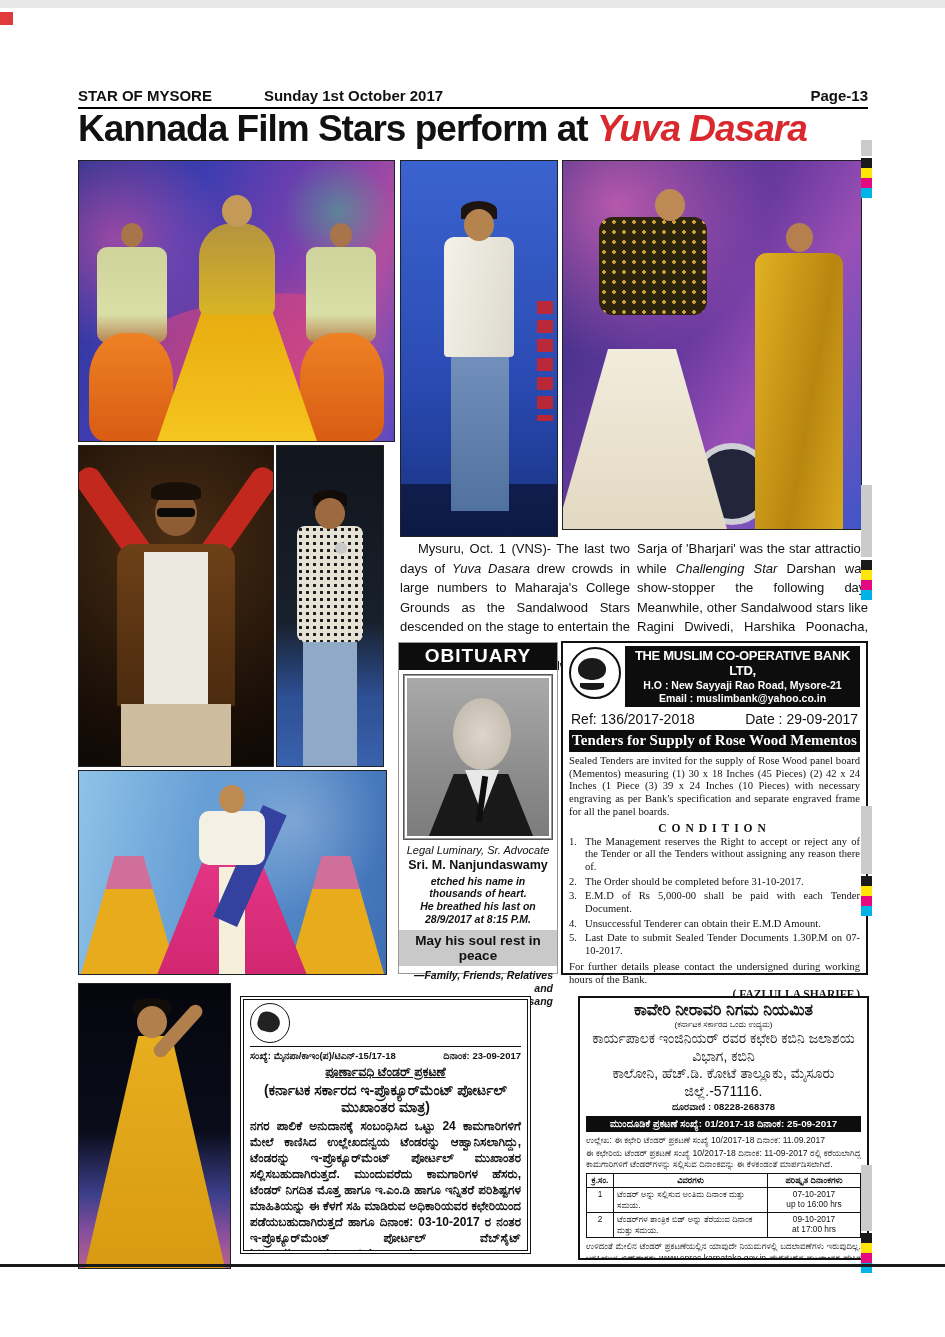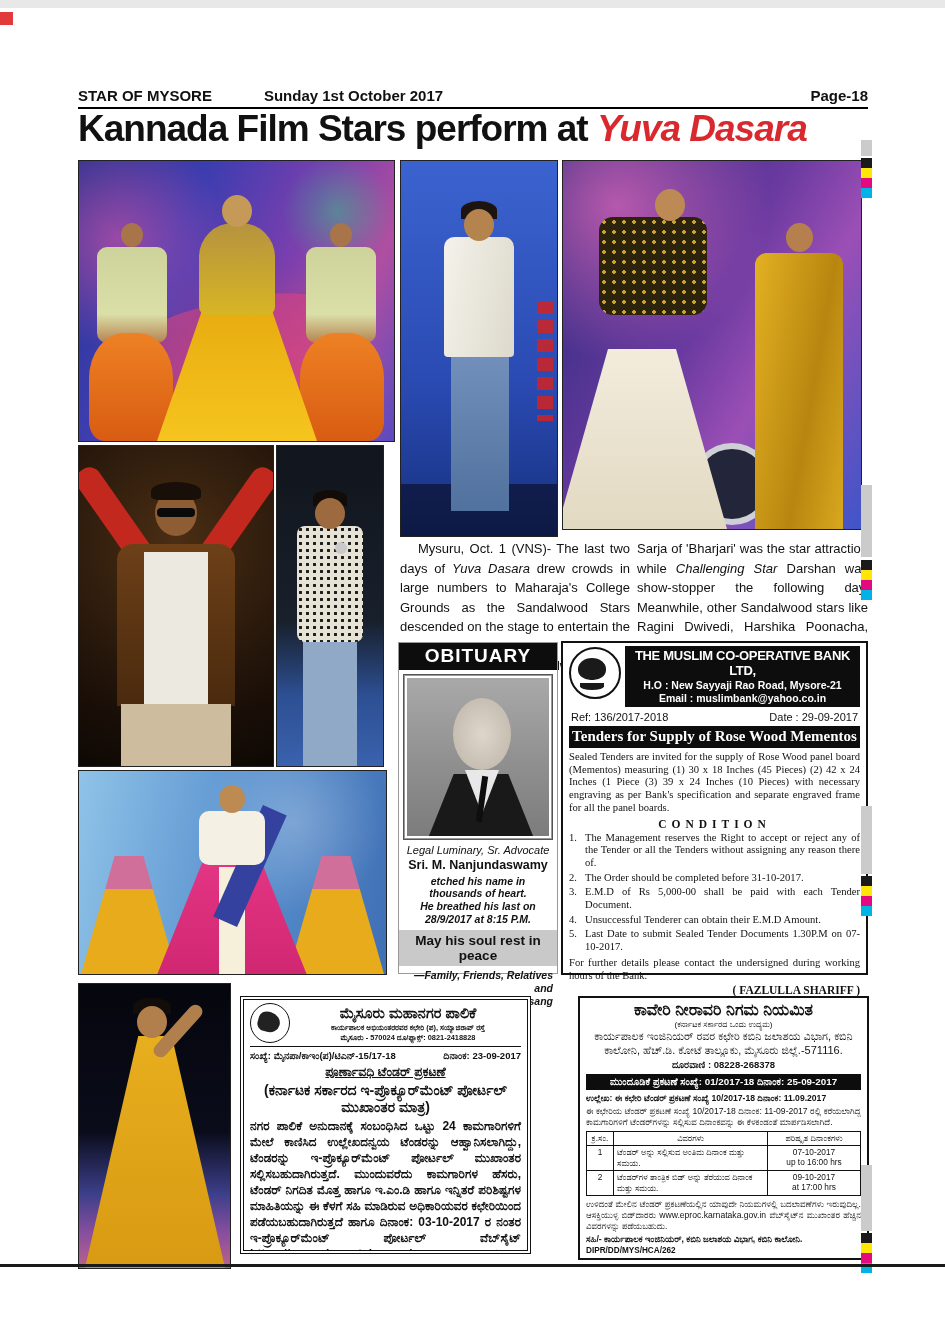--- a/index.html
+++ b/index.html
@@ -155,21 +155,21 @@
   .bank-logo{width:48px;height:48px;border:2px solid #111;border-radius:50%;flex:0 0 auto;
       margin:1px 4px 1px 0;position:relative;background:#fff;}
   .bank-logo::after{content:"";position:absolute;left:7px;top:9px;width:28px;height:22px;
       background:#1a1a1a;border-radius:50% 50% 45% 45%;}
   .bank-logo::before{content:"";position:absolute;left:9px;bottom:7px;width:24px;height:7px;
       background:#1a1a1a;border-radius:0 0 50% 50%;}
   .bank-bar{flex:1;background:#0d0d0d;color:#fff;text-align:center;padding:2px 2px 3px;
       font-family:"Liberation Sans",sans-serif;}
   .bank-bar .bn{font-weight:bold;font-size:13px;letter-spacing:-.3px;}
   .bank-bar .ba{font-weight:bold;font-size:10.5px;margin-top:1px;}
-  .bank-ref{display:flex;justify-content:space-between;font-size:11px;padding:4px 2px 3px;
+  .bank-ref{display:flex;justify-content:space-between;font-size:14px;padding:4px 2px 3px;
       font-family:"Liberation Sans",sans-serif;}
   .bank-title{background:#0d0d0d;color:#fff;font-weight:bold;font-size:15px;text-align:center;
       padding:2px 0 3px;}
   .bank p{margin:3px 0 0;font-size:10.6px;line-height:1.2;text-align:justify;}
   .bank .cond-hd{text-align:center;font-weight:bold;font-size:11.5px;letter-spacing:5px;margin:3px 0 2px;}
   .cond-row{display:flex;font-size:10.6px;line-height:1.2;margin:2px 0;}
   .cond-row .n{width:16px;flex:0 0 auto;}
   .cond-row .t{flex:1;text-align:justify;}
   .bank .sg1{text-align:right;font-weight:bold;font-size:11.5px;margin-top:2px;}
   .bank .sg2{text-align:right;font-size:11px;}
@@ -190,50 +190,50 @@
   .mcc-ref{display:flex;justify-content:space-between;font-weight:bold;font-size:9.5px;padding:3px 0 2px;}
   .mcc-title{text-align:center;font-weight:bold;font-size:12.5px;text-decoration:underline;margin-top:1px;}
   .mcc-sub{text-align:center;font-weight:bold;font-size:14px;margin-top:2px;}
   .mcc-body{font-size:12px;line-height:1.33;text-align:justify;margin-top:3px;font-weight:bold;}
   .mcc-sg{font-weight:bold;font-size:9.5px;text-align:right;margin-top:2px;}
 
   .kv{left:578px;top:988px;width:291px;height:264px;border:2px solid #111;background:#fff;
       box-sizing:border-box;padding:3px 6px;overflow:hidden;}
   .kv .org{text-align:center;font-weight:bold;font-size:16px;}
   .kv .sub{text-align:center;font-size:8px;margin-top:1px;}
-  .kv .ad{text-align:center;font-size:11px;line-height:1.25;}
+  .kv .ad{text-align:center;font-size:14px;line-height:1.25;}
   .kv .ph{text-align:center;font-weight:bold;font-size:9.5px;margin-top:1px;}
   .kv-bar{background:#0d0d0d;color:#fff;font-weight:bold;font-size:9.8px;text-align:center;
       padding:2px 0;margin-top:3px;}
-  .kv-ref{font-weight:bold;font-size:8.6px;margin-top:3px;}
+  .kv-ref{font-weight:normal;font-size:8.6px;margin-top:3px;}
   .kv-body{font-size:8.6px;line-height:1.3;text-align:justify;margin-top:2px;}
   .kv table{width:100%;border-collapse:collapse;margin-top:3px;}
   .kv th,.kv td{border:1px solid #111;font-size:8.3px;padding:1px 3px;vertical-align:top;}
-  .kv th{font-weight:normal;}
+  .kv th{font-weight:bold;}
   .kv td.c{text-align:center;}
   .kv .sl{width:20px;} .kv .rev{width:86px;}
   .kv-foot{font-size:8.6px;line-height:1.3;text-align:justify;margin-top:3px;}
   .kv-sg{font-weight:bold;font-size:8.6px;margin-top:2px;}
   .kv-code{font-weight:bold;font-size:8.2px;margin-top:1px;}
 
   
   .mark{position:absolute;left:861px;width:11px;}
   .bar{background:#cbcbcb;}
   .rule-bottom{left:0;top:1256px;width:945px;height:3px;background:#1a1a1a;}
   .corner-red{left:0;top:4px;width:13px;height:13px;background:#e03a3a;}
 </style>
 </head>
 <body>
 
 <div class="page">
 
   <div class="abs masthead">
     <span>STAR OF MYSORE</span>
     <span class="date">Sunday 1st October  2017</span>
-    <span class="pageno">Page-18</span>
+    <span class="pageno">Page-13</span>
   </div>
 
   <div class="abs headline">
     <span>Kannada Film Stars perform at </span><span class="red">Yuva Dasara</span>
   </div>
 
   <div class="photo" id="p1">
     <div class="fig drape"></div>
       <div class="fig dl"></div>
       <div class="fig dr"></div>
@@ -365,25 +365,20 @@
     </div>
     <p>For further details please contact the undersigned during working hours of the Bank.</p>
     <div class="sg1">( FAZLULLA SHARIFF )</div>
     <div class="sg2">I/C Gen. Manager</div>
   </div>
 
   <div class="abs mcc kn">
     <div class="inner">
       <div class="mcc-head">
         <div class="mcc-logo"></div>
-        <div class="hc">
-          <div class="org">ಮೈಸೂರು ಮಹಾನಗರ ಪಾಲಿಕೆ</div>
-          <div class="ad">ಕಾರ್ಯಪಾಲಕ ಅಭಿಯಂತರರವರ ಕಛೇರಿ (ಪ), ಸಯ್ಯಾಜಿರಾವ್ ರಸ್ತೆ</div>
-          <div class="ad">ಮೈಸೂರು - 570024    ದೂ/ಫ್ಯಾಕ್ಸ್: 0821-2418828</div>
-        </div>
       </div>
       <div class="mcc-ref">
         <span>ಸಂಖ್ಯೆ: ಮೈನಪಾ/ಕಾಇಂ(ಪ)/ಟಿಎನ್-15/17-18</span>
         <span>ದಿನಾಂಕ: 23-09-2017</span>
       </div>
       <div class="mcc-title">ಪೂರ್ಣಾವಧಿ ಟೆಂಡರ್ ಪ್ರಕಟಣೆ</div>
       <div class="mcc-sub">(ಕರ್ನಾಟಕ ಸರ್ಕಾರದ ಇ-ಪ್ರೊಕ್ಯೂರ್‌ಮೆಂಟ್ ಪೋರ್ಟಲ್ ಮುಖಾಂತರ ಮಾತ್ರ)</div>
       <div class="mcc-body">ನಗರ ಪಾಲಿಕೆ ಅನುದಾನಕ್ಕೆ ಸಂಬಂಧಿಸಿದ ಒಟ್ಟು 24 ಕಾಮಗಾರಿಗಳಿಗೆ ಮೇಲೆ ಕಾಣಿಸಿದ ಉಲ್ಲೇಖದನ್ವಯ ಟೆಂಡರನ್ನು ಆಹ್ವಾನಿಸಲಾಗಿದ್ದು, ಟೆಂಡರನ್ನು ಇ-ಪ್ರೊಕ್ಯೂರ್‌ಮೆಂಟ್ ಪೋರ್ಟಲ್ ಮುಖಾಂತರ ಸಲ್ಲಿಸಬಹುದಾಗಿರುತ್ತದೆ. ಮುಂದುವರೆದು ಕಾಮಗಾರಿಗಳ ಹೆಸರು, ಟೆಂಡರ್ ನಿಗದಿತ ಮೊತ್ತ ಹಾಗೂ ಇ.ಎಂ.ಡಿ ಹಾಗೂ ಇನ್ನಿತರೆ ಪರಿಶಿಷ್ಟಗಳ ಮಾಹಿತಿಯನ್ನು ಈ ಕೆಳಗೆ ಸಹಿ ಮಾಡಿರುವ ಅಧಿಕಾರಿಯವರ ಕಛೇರಿಯಿಂದ ಪಡೆಯಬಹುದಾಗಿರುತ್ತದೆ ಹಾಗೂ ದಿನಾಂಕ: 03-10-2017 ರ ನಂತರ ಇ-ಪ್ರೊಕ್ಯೂರ್‌ಮೆಂಟ್ ಪೋರ್ಟಲ್ ವೆಬ್‌ಸೈಟ್ https://eproc.karnataka.gov.in ನಲ್ಲಿ ಟೆಂಡರ್ ದಾಖಲಾತಿಗಳನ್ನು ಡೌನ್‌ಲೋಡ್ ಮಾಡಿಕೊಂಡು ತಮ್ಮ ಬಿಡ್‌ಗಳನ್ನು ಸಲ್ಲಿಸಬಹುದಾಗಿರುತ್ತದೆ. ಟೆಂಡರ್‌ಗಳಿಗೆ ಬಿಡ್‌ಗಳನ್ನು ಸಲ್ಲಿಸುವ ಕೊನೆಯ ದಿನಾಂಕ: 02-11-2017 ಹಾಗೂ ಬಿಡ್‌ಗಳನ್ನು ತೆರೆಯುವ ದಿನಾಂಕ: 04-11-2017 ಇನ್ನಿತರೆ ಹೆಚ್ಚಿನ ಮಾಹಿತಿಯನ್ನು ಕಾರ್ಯಪಾಲಕ ಅಭಿಯಂತರರವರ (ಪ) ಕಛೇರಿಯಿಂದ ಪಡೆಯಬಹುದಾಗಿದೆ.</div>
       <div class="mcc-sg">ಸಹಿ/- ಕಾರ್ಯಪಾಲಕ ಅಭಿಯಂತರರು (ಪ)</div>
       <div class="mcc-sg">ಮೈಸೂರು ಮಹಾನಗರ ಪಾಲಿಕೆ, ಮೈಸೂರು</div>

